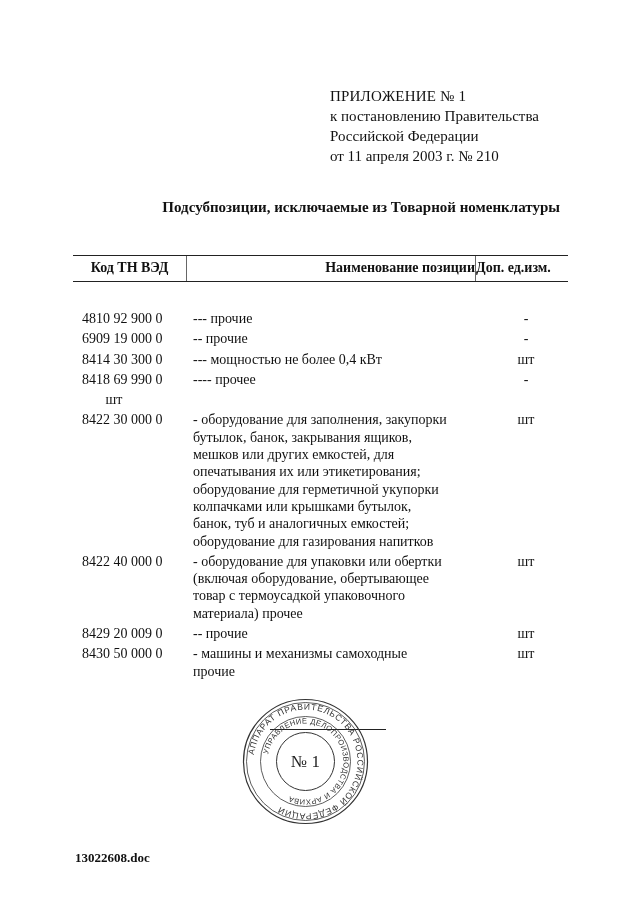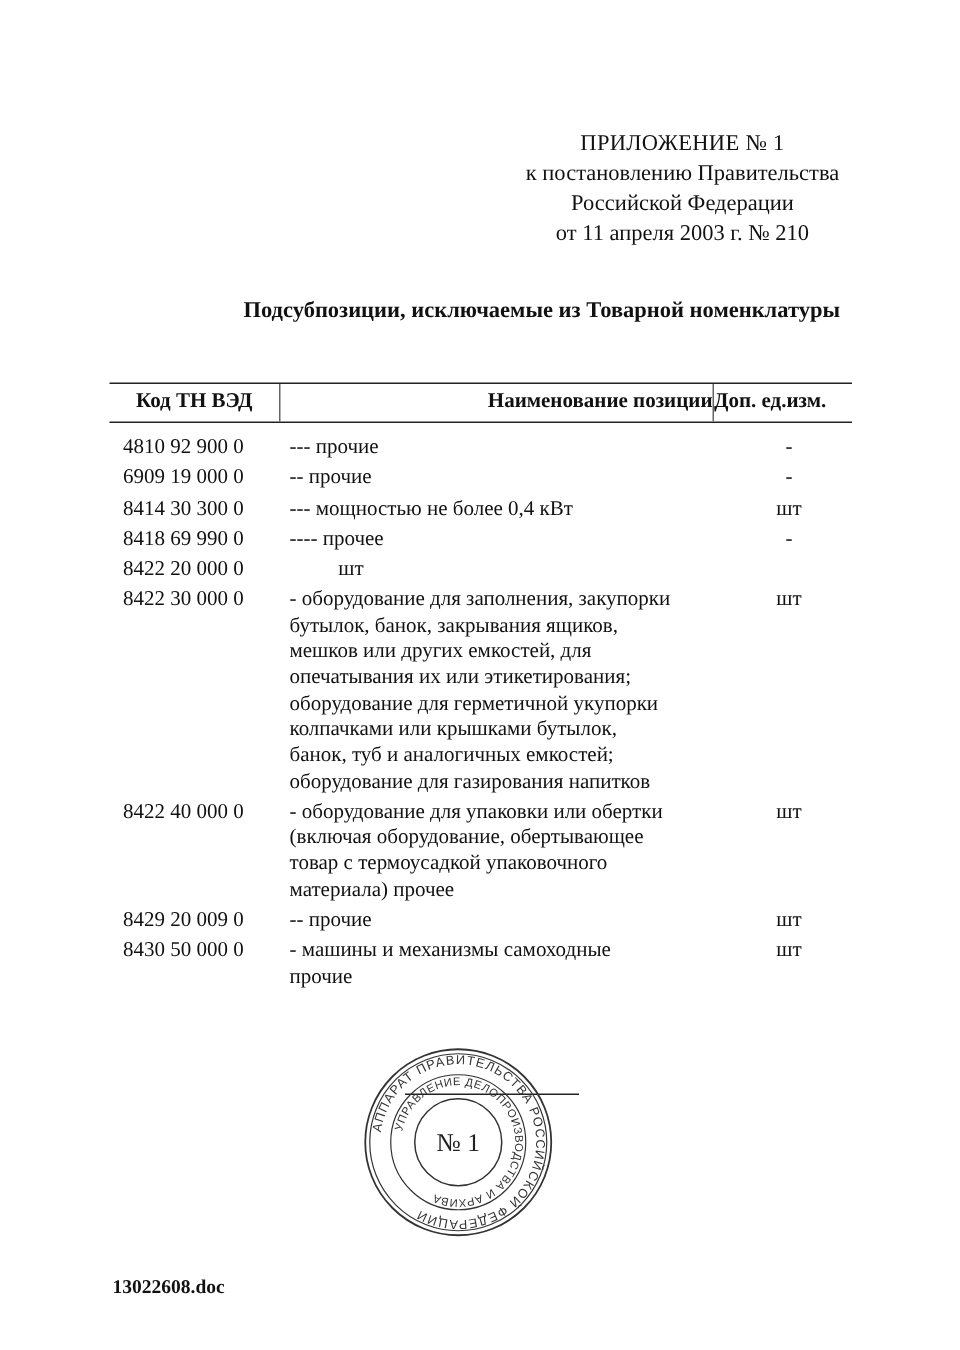--- a/index.html
+++ b/index.html
@@ -3,21 +3,21 @@
 <meta charset="utf-8">
 <style>
   html, body { margin: 0; padding: 0; background: #ffffff; }
   body {
     width: 640px; height: 900px; position: relative; overflow: hidden;
     font-family: "Liberation Serif", "DejaVu Serif", serif;
     color: #111111;
   }
   .annex {
     position: absolute; left: 330px; top: 86px; width: 250px;
-    text-align: center; font-size: 15px; line-height: 20px;
+    font-size: 15px; line-height: 20px;
   }
   .annex .title { letter-spacing: 0.2px; }
   .doc-title {
     position: absolute; left: 90px; top: 197px; width: 470px;
     text-align: right; font-weight: bold; font-size: 15px; line-height: 21px;
   }
   .table {
     position: absolute; left: 73px; top: 255px; width: 495px;
   }
   .thead {
@@ -26,21 +26,21 @@
     font-size: 14px;
     font-weight: bold;
   }
   .thead .col { position: absolute; top: 4px; }
   .thead .c1 { left: 0; width: 113px; text-align: center; }
   .thead .c2 { left: 113px; width: 289px; text-align: right; }
   .thead .c3 { left: 403px; width: 92px; }
   .thead .div { position: absolute; top: 0; width: 1px; height: 25px; background: #666; }
   .thead .d1 { left: 113px; }
   .thead .d2 { left: 402px; }
-  .tbody { position: relative; margin-top: 8px; font-size: 14px; line-height: 17.3px; }
+  .tbody { position: relative; margin-top: 28px; font-size: 14px; line-height: 17.3px; }
   .row { position: relative; display: flex; margin-bottom: 3px; }
   .row .code { width: 120px; padding-left: 9px; box-sizing: border-box; white-space: nowrap; flex: none; }
   .row .name { width: 292px; flex: none; white-space: pre-line; }
   .row .unit { width: 82px; text-align: center; flex: none; }
   .stamp {
     position: absolute; left: 238px; top: 694px; width: 135px; height: 135px;
   }
   .sign-line {
     position: absolute; left: 270px; top: 729px; width: 116px; height: 1px; background: #222;
   }
@@ -86,21 +86,20 @@
         <div class="code">8414 30 300 0</div>
         <div class="name">--- мощностью не более 0,4 кВт</div>
         <div class="unit">шт</div>
       </div>
       <div class="row">
         <div class="code">8418 69 990 0</div>
         <div class="name">---- прочее</div>
         <div class="unit">-</div>
       </div>
       <div class="row">
-        <div class="code">8422 20 000 0</div>
         <div class="unit">шт</div>
       </div>
       <div class="row">
         <div class="code">8422 30 000 0</div>
         <div class="name">- оборудование для заполнения, закупорки
 бутылок, банок, закрывания ящиков,
 мешков или других емкостей, для
 опечатывания их или этикетирования;
 оборудование для герметичной укупорки
 колпачками или крышками бутылок,

